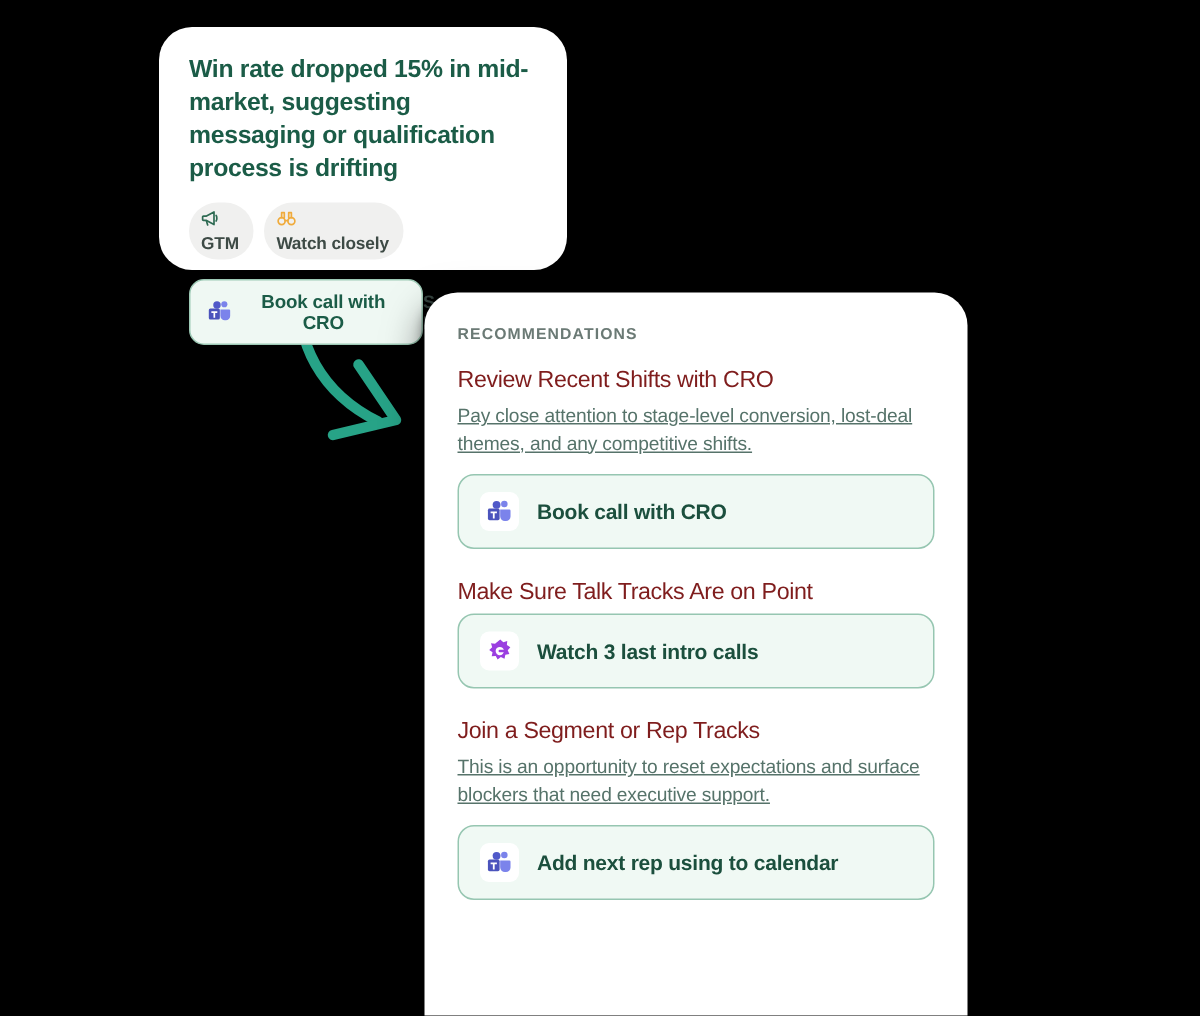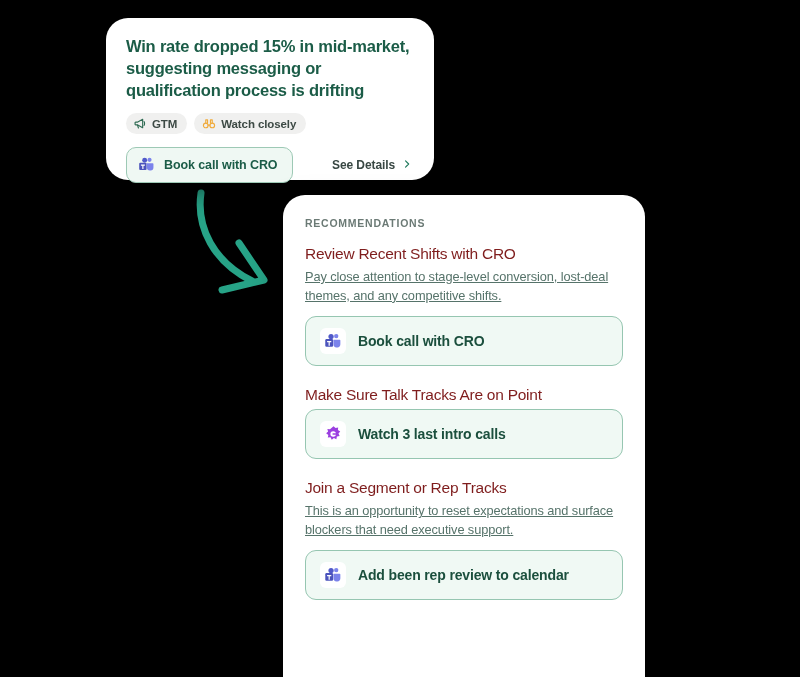--- a/index.html
+++ b/index.html
@@ -37,51 +37,52 @@
     z-index: 2;
     box-shadow:
       0 10px 26px rgba(0,0,0,0.55),
       0 2px 8px rgba(0,0,0,0.45);
   }
 
   
   #insight-card {
     left: 106px;
     top: 18px;
-    width: 328px;
+    width: 272px;
     height: 162px;
     padding: 18px 20px 16px 20px;
   }
 
   .insight-headline {
     color: #1b5c47;
     font-size: 16.5px;
     line-height: 1.33;
     font-weight: 700;
     letter-spacing: -0.2px;
   }
 
   .tag-row {
     display: flex;
     gap: 7px;
     margin-top: 11px;
   }
 
   .tag {
     display: inline-flex;
-    align-items: flex-end;
+    align-items: flex-start;
     gap: 5px;
     background: #f0f0ef;
     border-radius: 999px;
     padding: 4px 10px 4px 8px;
     font-size: 11.5px;
     font-weight: 600;
     color: #3d4a45;
     letter-spacing: -0.1px;
     white-space: nowrap;
+    flex-direction: column;
   }
   .tag svg { display: block; flex: none; }
 
   .insight-actions {
     display: flex;
     align-items: center;
     justify-content: space-between;
     margin-top: 13px;
   }
 
@@ -283,18 +284,18 @@
       <button class="rec-action">
         <span class="icon-tile">
           <svg width="18" height="18" viewBox="0 0 24 24">
             <circle cx="16.3" cy="5.4" r="2.9" fill="#7b83eb"></circle>
             <circle cx="9.4" cy="6.1" r="3.5" fill="#5059c9"></circle>
             <path d="M12.6 10.3h8.2a1 1 0 0 1 1 1v5.1a4.1 4.1 0 0 1-4.1 4.1h-.9a4.2 4.2 0 0 1-4.2-4.2v-6z" fill="#7b83eb"></path>
             <rect x="1.7" y="9.4" width="10.4" height="10.4" rx="1.5" fill="#4b53bc"></rect>
             <path d="M4.1 12.1h5.6v1.5H7.7v4.6H6.1v-4.6H4.1z" fill="#ffffff"></path>
           </svg>
         </span>
-        <span>Add been rep review to calendar</span>
+        <span>Add next rep using to calendar</span>
       </button>
     </div>
 
   </div>
 </div>
 
 </body></html>

